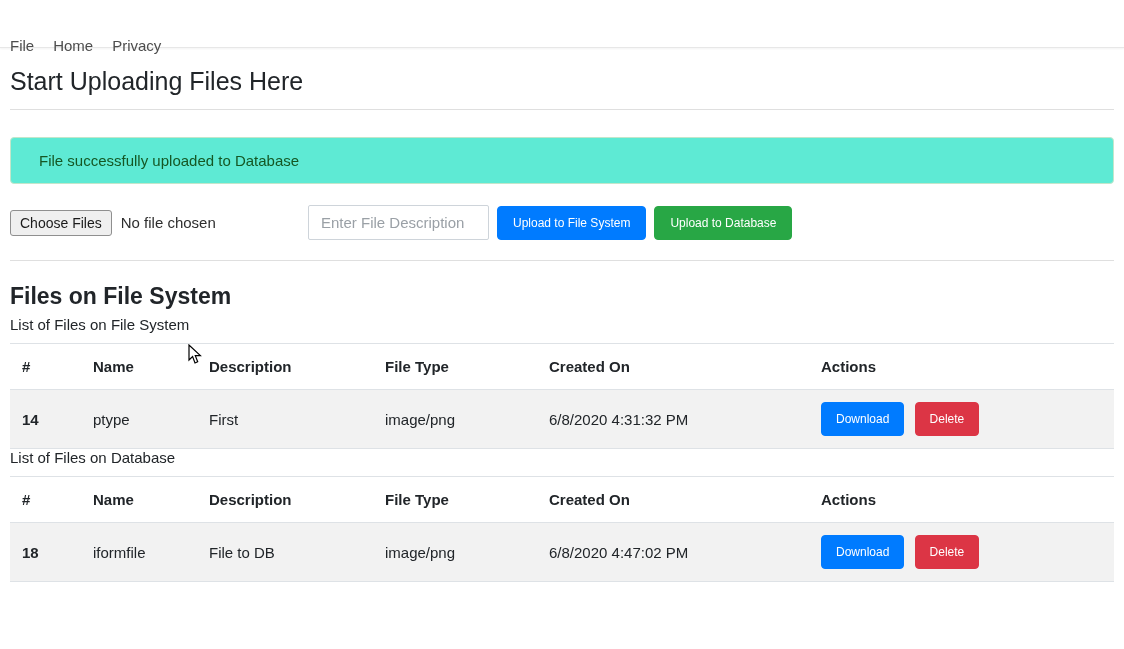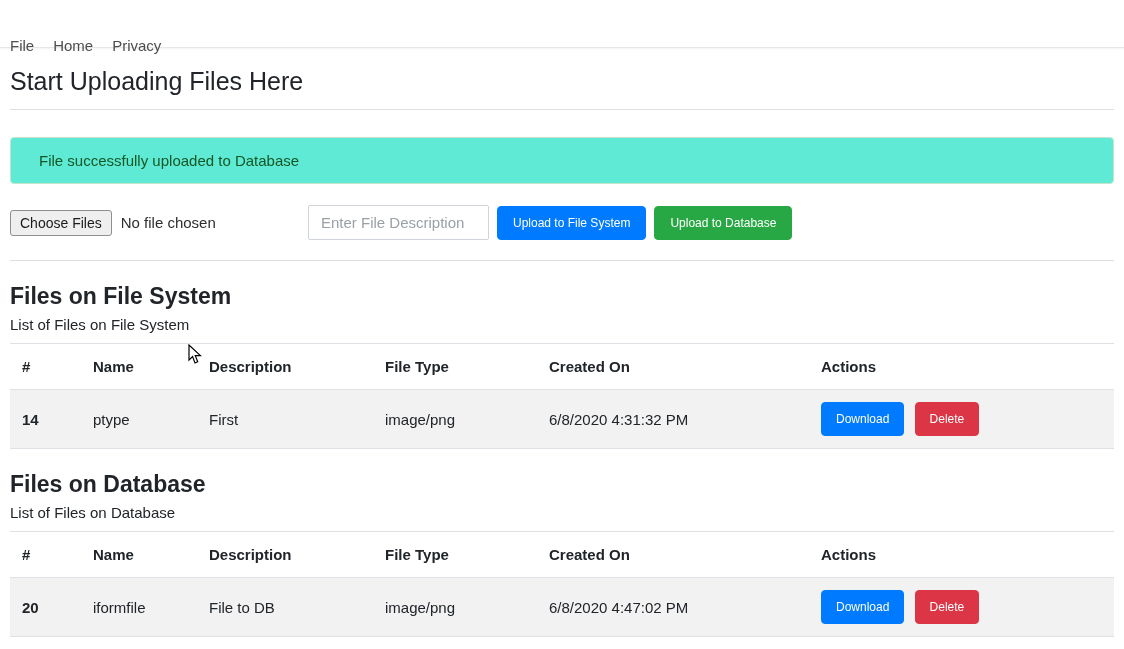--- a/index.html
+++ b/index.html
@@ -142,21 +142,20 @@
           <td>
             <button class="btn btn-primary table-btn">Download</button>
             <button class="btn btn-danger table-btn">Delete</button>
           </td>
         </tr>
       </tbody>
     </table>
   </section>
 
   <section>
-    <h2 class="section-title">Files on Database</h2>
     <p class="section-subtitle">List of Files on Database</p>
     <table class="files-table">
       <colgroup>
         <col class="c-id">
           <col class="c-name">
           <col class="c-desc">
           <col class="c-type">
           <col class="c-created">
           <col class="c-actions">
       </colgroup>
@@ -165,21 +164,21 @@
           <th>#</th>
           <th>Name</th>
           <th>Description</th>
           <th>File Type</th>
           <th>Created On</th>
           <th>Actions</th>
         </tr>
       </thead>
       <tbody>
         <tr class="data-row">
-          <td class="cell-id">20</td>
+          <td class="cell-id">18</td>
           <td>iformfile</td>
           <td>File to DB</td>
           <td>image/png</td>
           <td>6/8/2020 4:47:02 PM</td>
           <td>
             <button class="btn btn-primary table-btn">Download</button>
             <button class="btn btn-danger table-btn">Delete</button>
           </td>
         </tr>
       </tbody>

